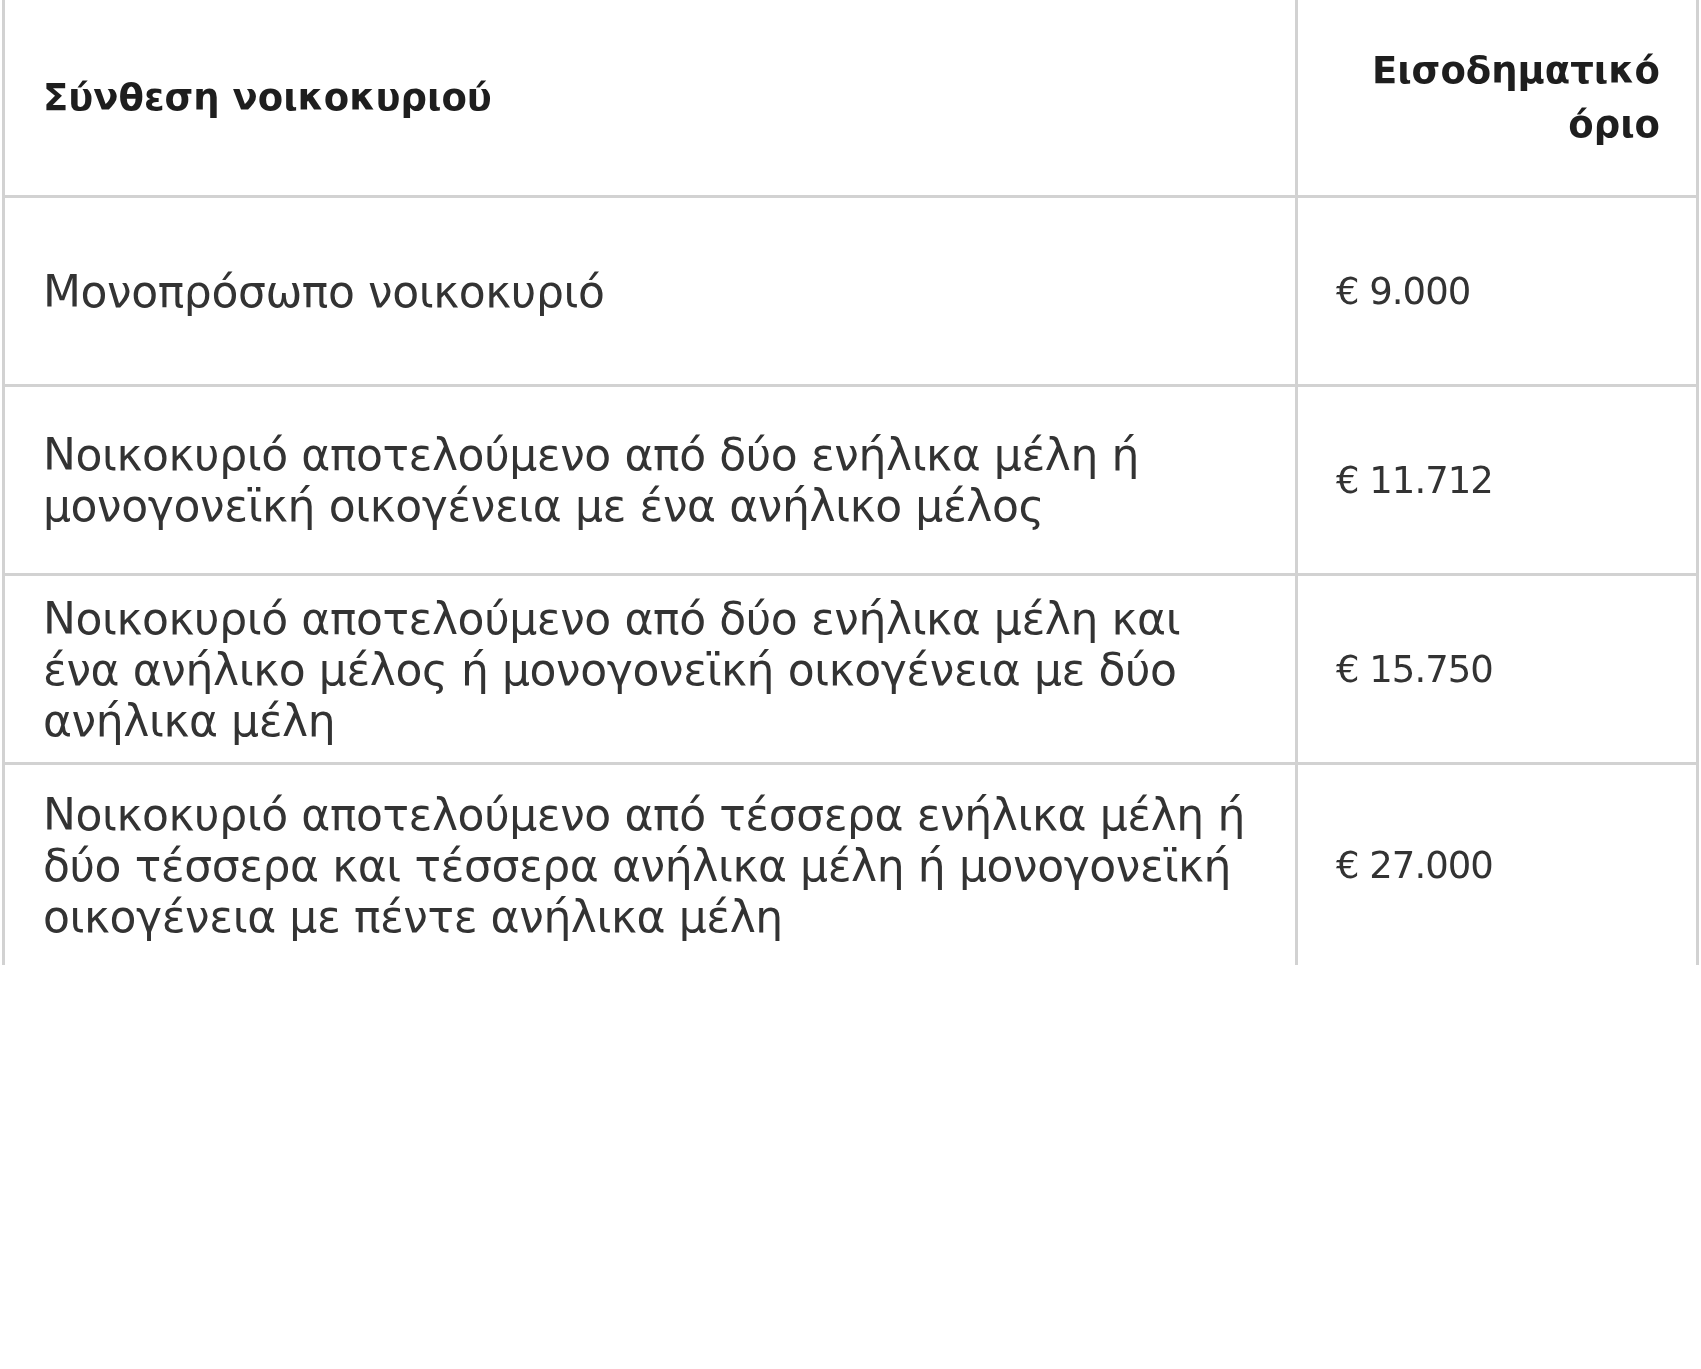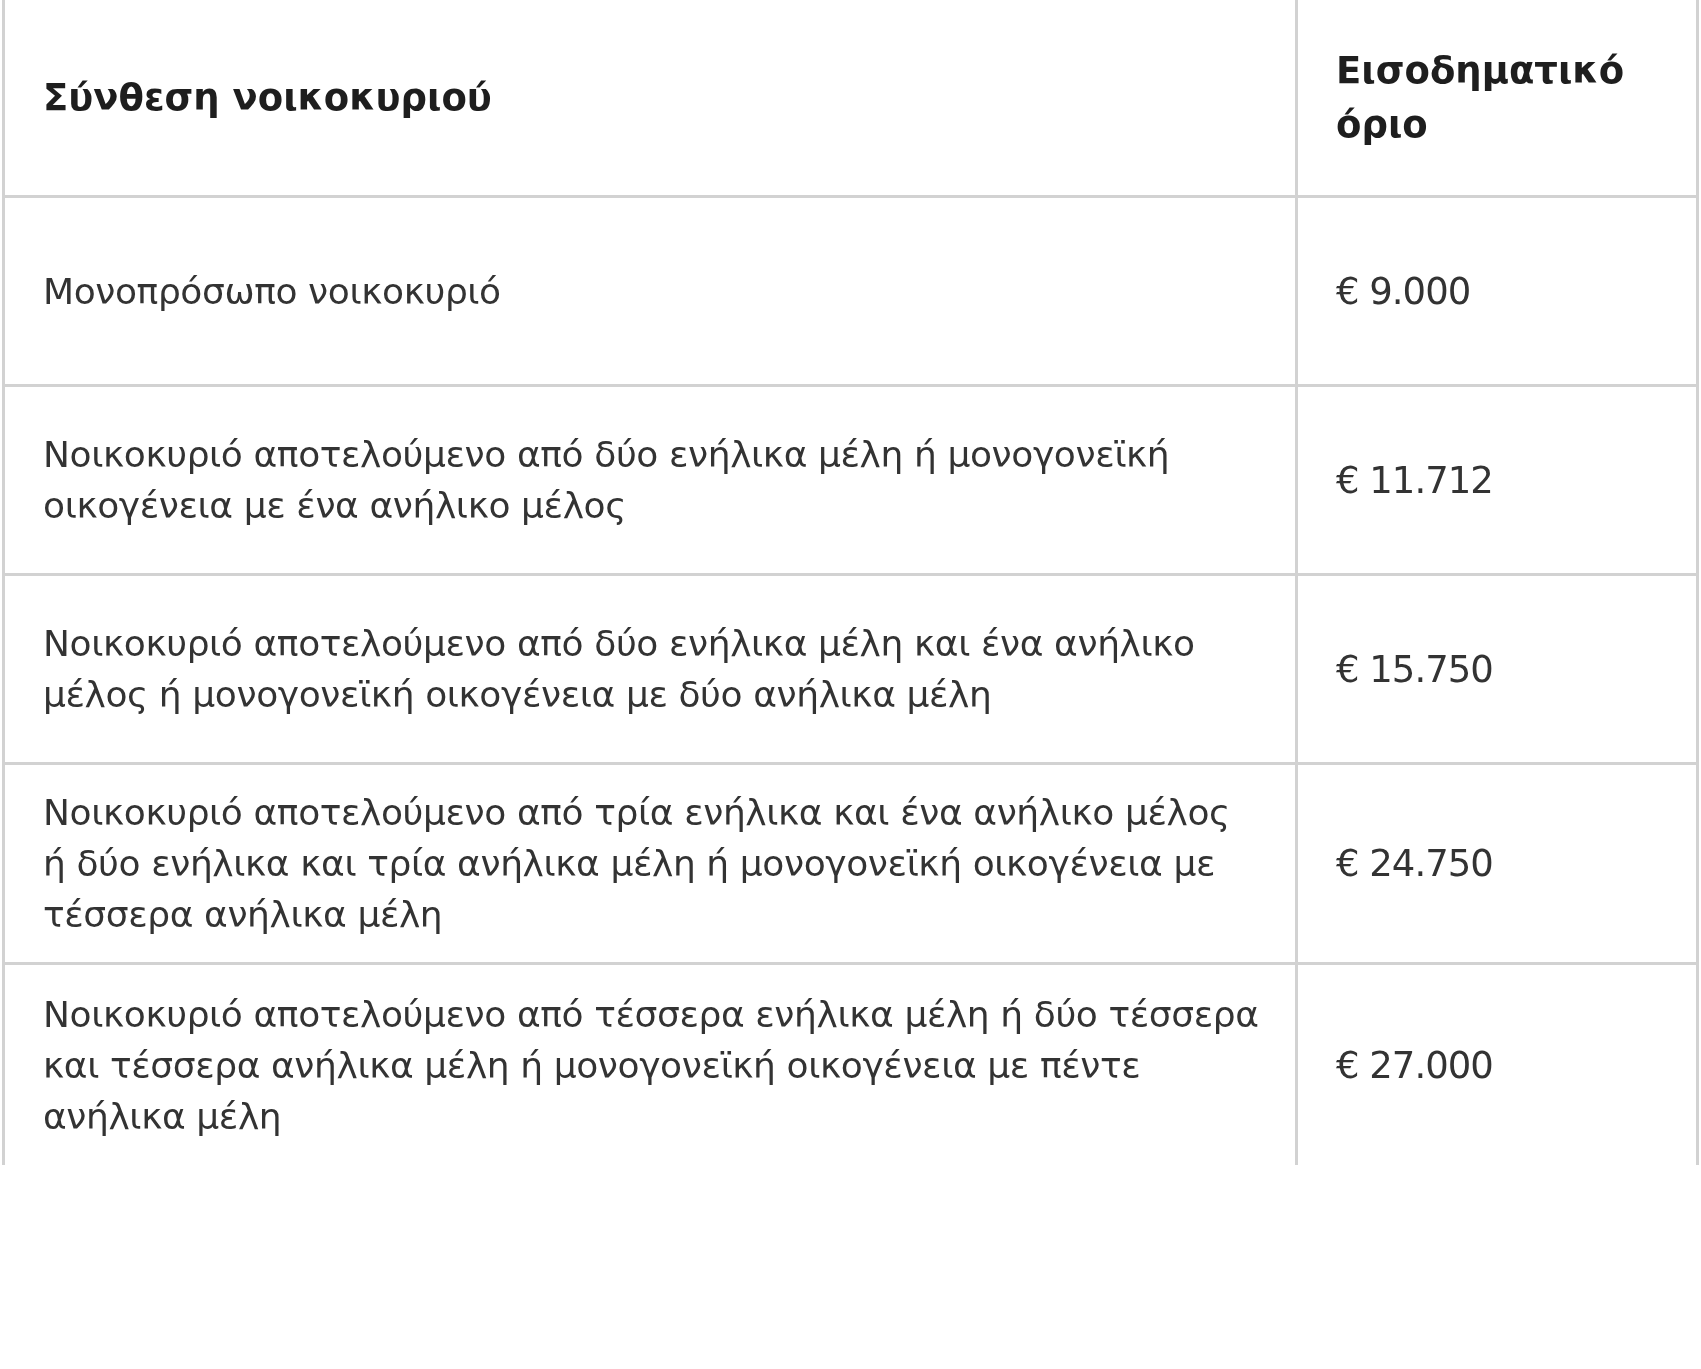--- a/index.html
+++ b/index.html
@@ -41,23 +41,24 @@
       border-top: none;
       font-weight: bold;
       color: #1e1e1e;
       font-size: 37px;
       line-height: 54px;
       height: 183px;
       padding-top: 6px;
       padding-bottom: 6px;
     }
     thead th.amount-head {
+      text-align: right;
     }
     tbody td {
-      font-size: 36px;
+      font-size: 44px;
       line-height: 51px;
       letter-spacing: -0.4px;
     }
     tbody td.amount {
       font-size: 37px;
       letter-spacing: -1px;
     }
     tbody tr.r1 td { height: 186px; }
     tbody tr.r2 td { height: 186px; }
     tbody tr.r3 td { height: 186px; }
@@ -86,23 +87,19 @@
         <td class="amount">€ 9.000</td>
       </tr>
       <tr class="r2">
         <td>Νοικοκυριό αποτελούμενο από δύο ενήλικα μέλη ή μονογονεϊκή οικογένεια με ένα ανήλικο μέλος</td>
         <td class="amount">€ 11.712</td>
       </tr>
       <tr class="r3">
         <td>Νοικοκυριό αποτελούμενο από δύο ενήλικα μέλη και ένα ανήλικο μέλος ή μονογονεϊκή οικογένεια με δύο ανήλικα μέλη</td>
         <td class="amount">€ 15.750</td>
       </tr>
-      <tr class="r5">
-        <td>Νοικοκυριό αποτελούμενο από τρία ενήλικα και ένα ανήλικο μέλος ή δύο ενήλικα και τρία ανήλικα μέλη ή μονογονεϊκή οικογένεια με τέσσερα ανήλικα μέλη</td>
-        <td class="amount">€ 24.750</td>
-      </tr>
       <tr class="r6">
         <td>Νοικοκυριό αποτελούμενο από τέσσερα ενήλικα μέλη ή δύο τέσσερα και τέσσερα ανήλικα μέλη ή μονογονεϊκή οικογένεια με πέντε ανήλικα μέλη</td>
         <td class="amount">€ 27.000</td>
       </tr>
     </tbody>
   </table>
 </div>
 
 </body></html>

